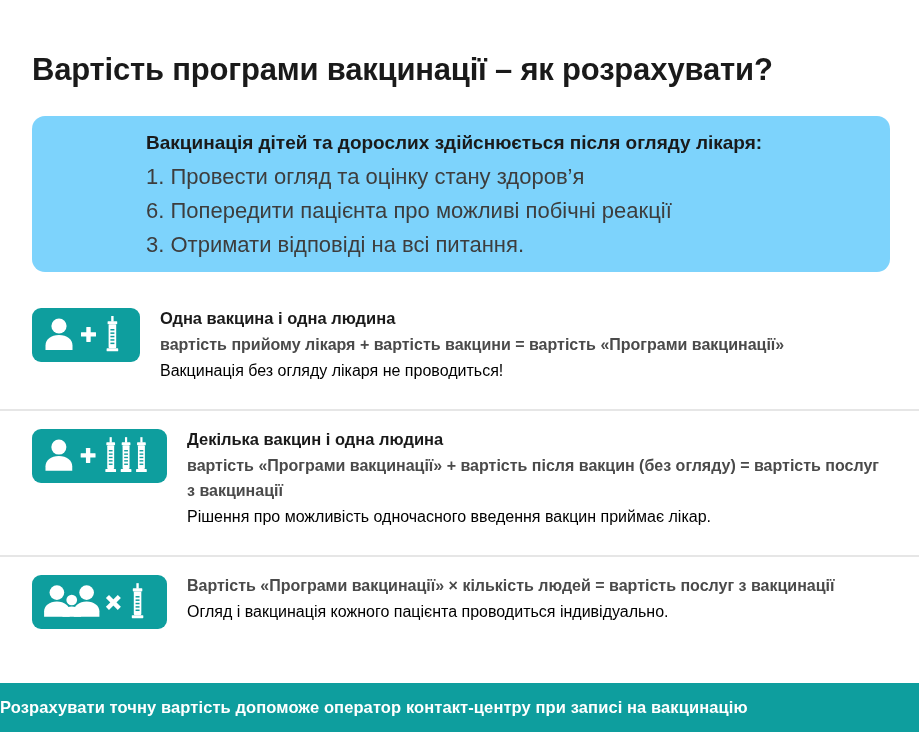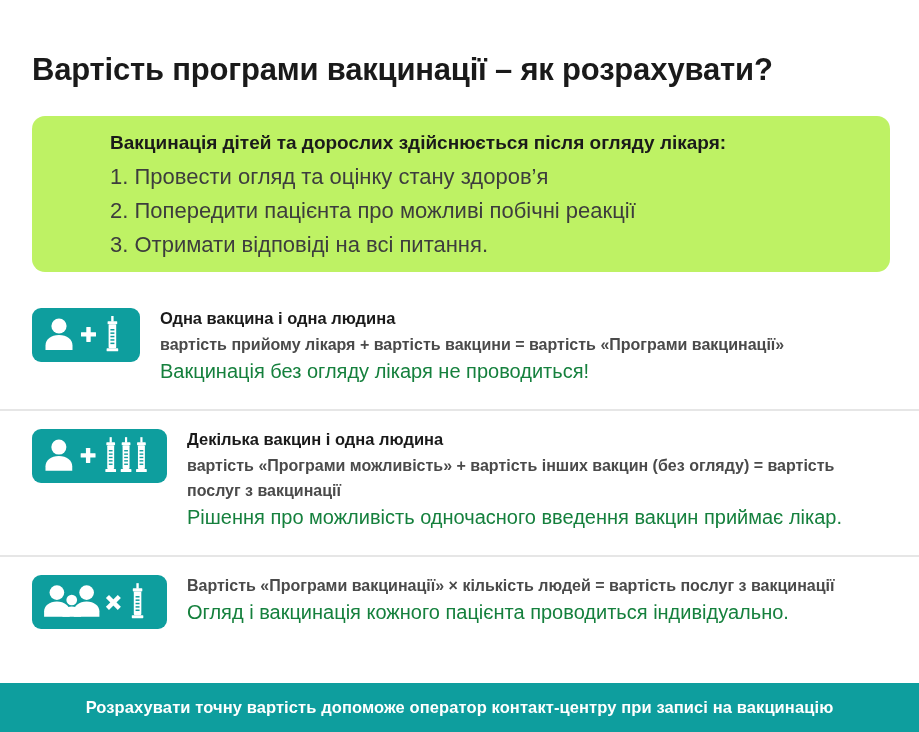--- a/index.html
+++ b/index.html
@@ -31,24 +31,24 @@
     white-space: nowrap;
   }
 
   
   .intro-panel {
     position: absolute;
     left: 32px;
     top: 116px;
     width: 858px;
     height: 156px;
-    background: #bef264;
+    background: #7dd3fc;
     border-radius: 13px;
     box-sizing: border-box;
-    padding: 10px 0 0 78px;
+    padding: 10px 0 0 114px;
   }
   .intro-heading {
     font-size: 19px;
     font-weight: bold;
     color: #1a1a1a;
     line-height: 34px;
     white-space: nowrap;
   }
   .intro-step {
     font-size: 22px;
@@ -101,56 +101,55 @@
     line-height: 25px;
     margin-bottom: 1px;
   }
   .row-formula {
     font-size: 16px;
     font-weight: bold;
     color: #4a4a4a;
     line-height: 25px;
   }
   .row-note {
-    font-size: 20px;
+    font-size: 16px;
     font-weight: normal;
-    color: #15803d;
+    color: #000000;
     line-height: 26px;
     padding-top: 1px;
   }
 
   
   .footer-bar {
     position: absolute;
     left: 0;
     bottom: 0;
     width: 919px;
     height: 49px;
     background: #0e9e9e;
     display: flex;
     align-items: center;
-    justify-content: center;
   }
   .footer-text {
     color: #ffffff;
     font-size: 16.5px;
     font-weight: bold;
     letter-spacing: 0.1px;
     white-space: nowrap;
   }
 </style>
 </head>
 <body>
 
 <h1 class="page-title">Вартість програми вакцинації – як розрахувати?</h1>
 
 <section class="intro-panel">
   <div class="intro-heading">Вакцинація дітей та дорослих здійснюється після огляду лікаря:</div>
   <div class="intro-step">1. Провести огляд та оцінку стану здоров’я</div>
-  <div class="intro-step">2. Попередити пацієнта про можливі побічні реакції</div>
+  <div class="intro-step">6. Попередити пацієнта про можливі побічні реакції</div>
   <div class="intro-step">3. Отримати відповіді на всі питання.</div>
 </section>
 
 <section class="rows">
 
   <div class="row">
     <div class="row-icon" style="width:108px;">
       <svg width="84" height="38" viewBox="0 0 84 38" aria-hidden="true">
 
         <g fill="#ffffff">
@@ -237,21 +236,21 @@
             <rect x="65.4" y="16.4" width="3.8" height="1.4"></rect>
             <rect x="65.4" y="19.8" width="3.8" height="1.4"></rect>
             <rect x="65.4" y="23.2" width="3.8" height="1.4"></rect>
             <rect x="65.4" y="26.6" width="3.8" height="1.4"></rect>
           </g>
         </g>
       </svg>
     </div>
     <div class="row-body">
       <div class="row-title">Декілька вакцин і одна людина</div>
-      <div class="row-formula">вартість «Програми можливість» + вартість інших вакцин (без огляду) = вартість послуг з вакцинації</div>
+      <div class="row-formula">вартість «Програми вакцинації» + вартість після вакцин (без огляду) = вартість послуг з вакцинації</div>
       <div class="row-note">Рішення про можливість одночасного введення вакцин приймає лікар.</div>
     </div>
   </div>
 
   <div class="row">
     <div class="row-icon" style="width:135px;">
       <svg width="112" height="38" viewBox="0 0 112 38" aria-hidden="true">
 
         <g fill="#ffffff">
           <circle cx="13" cy="9.5" r="7.4"></circle>

